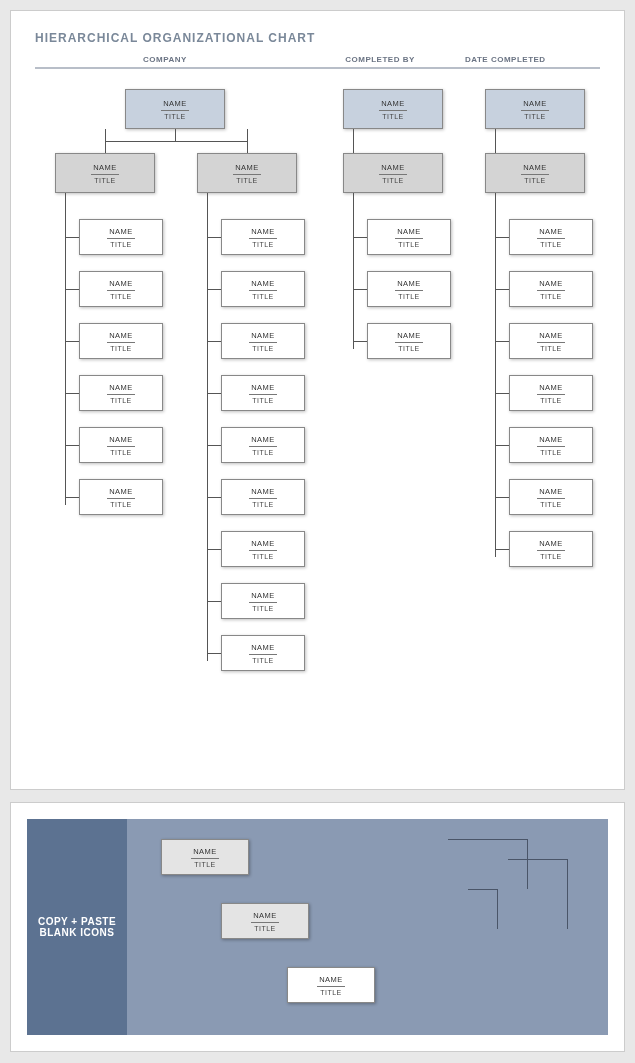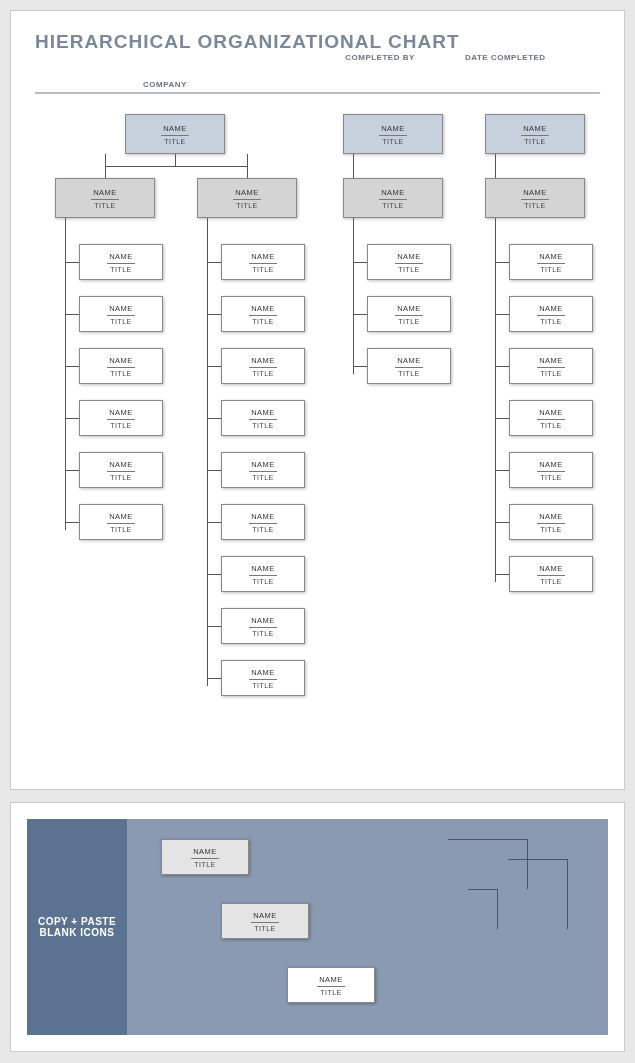--- a/index.html
+++ b/index.html
@@ -12,37 +12,38 @@
     background: #fff;
     border: 1px solid #ccc;
     margin: 0 auto 12px auto;
     width: 615px;
     position: relative;
   }
   .page1 { height: 780px; padding: 20px 24px; }
   .page2 { height: 250px; padding: 0; overflow:hidden;}
   h1.title {
     color: #7a8899;
-    font-size: 19px;
+    font-size: 12px;
     letter-spacing: 1px;
     font-weight: bold;
+    margin-bottom: 10px;
   }
   .header-row {
     display: flex;
     border-bottom: 2px solid #b8bec8;
     padding: 0 0 3px 0;
     margin-bottom: 20px;
   }
   .header-cell {
     font-size: 8px;
     font-weight: bold;
     color: #6b7484;
     letter-spacing: 0.5px;
   }
-  .hc-company { flex: 0 0 260px; text-align:center;margin-top:27px;}
+  .hc-company { flex: 0 0 260px; text-align:center;}
   .hc-compiled { flex: 0 0 170px; text-align:center;}
   .hc-date { flex: 1; }
 
   .chart-area { position: relative; height: 680px; }
 
   .node {
     position: absolute;
     width: 84px;
     height: 36px;
     border: 1px solid #888;

